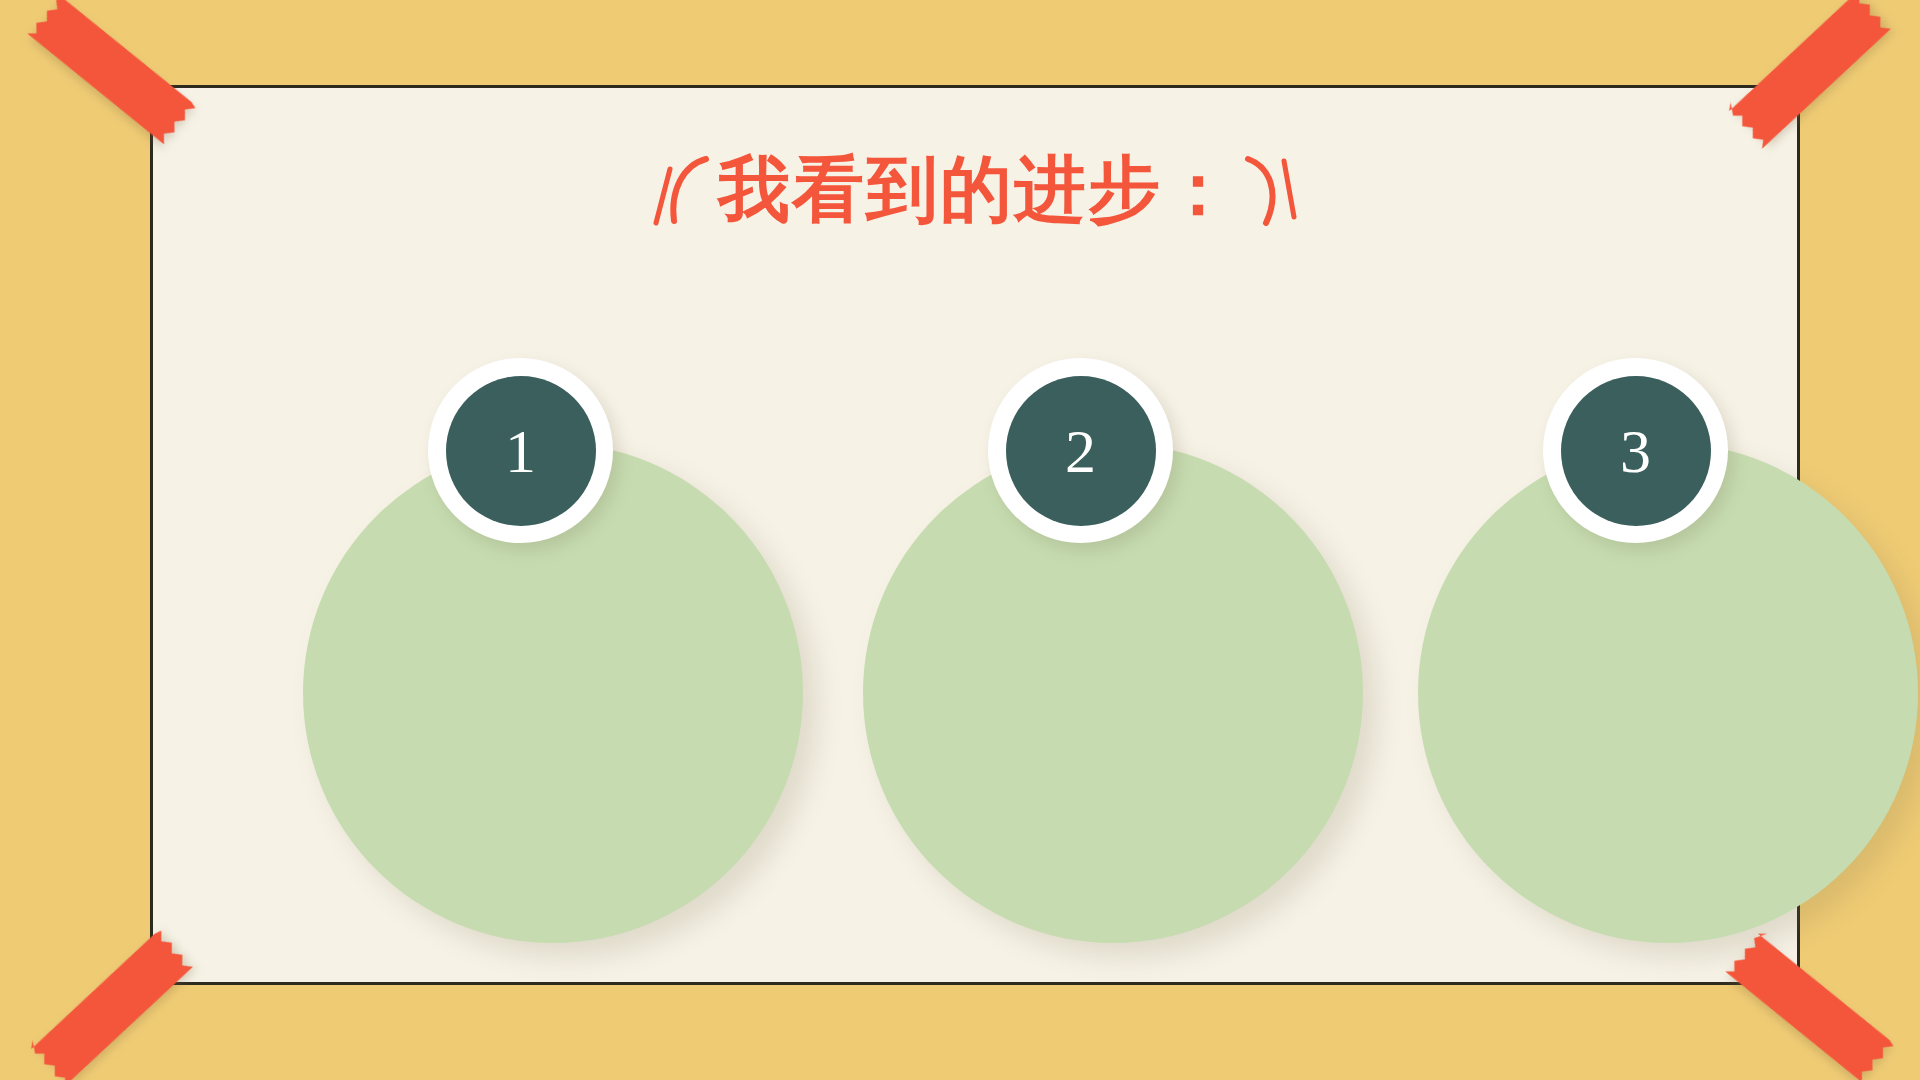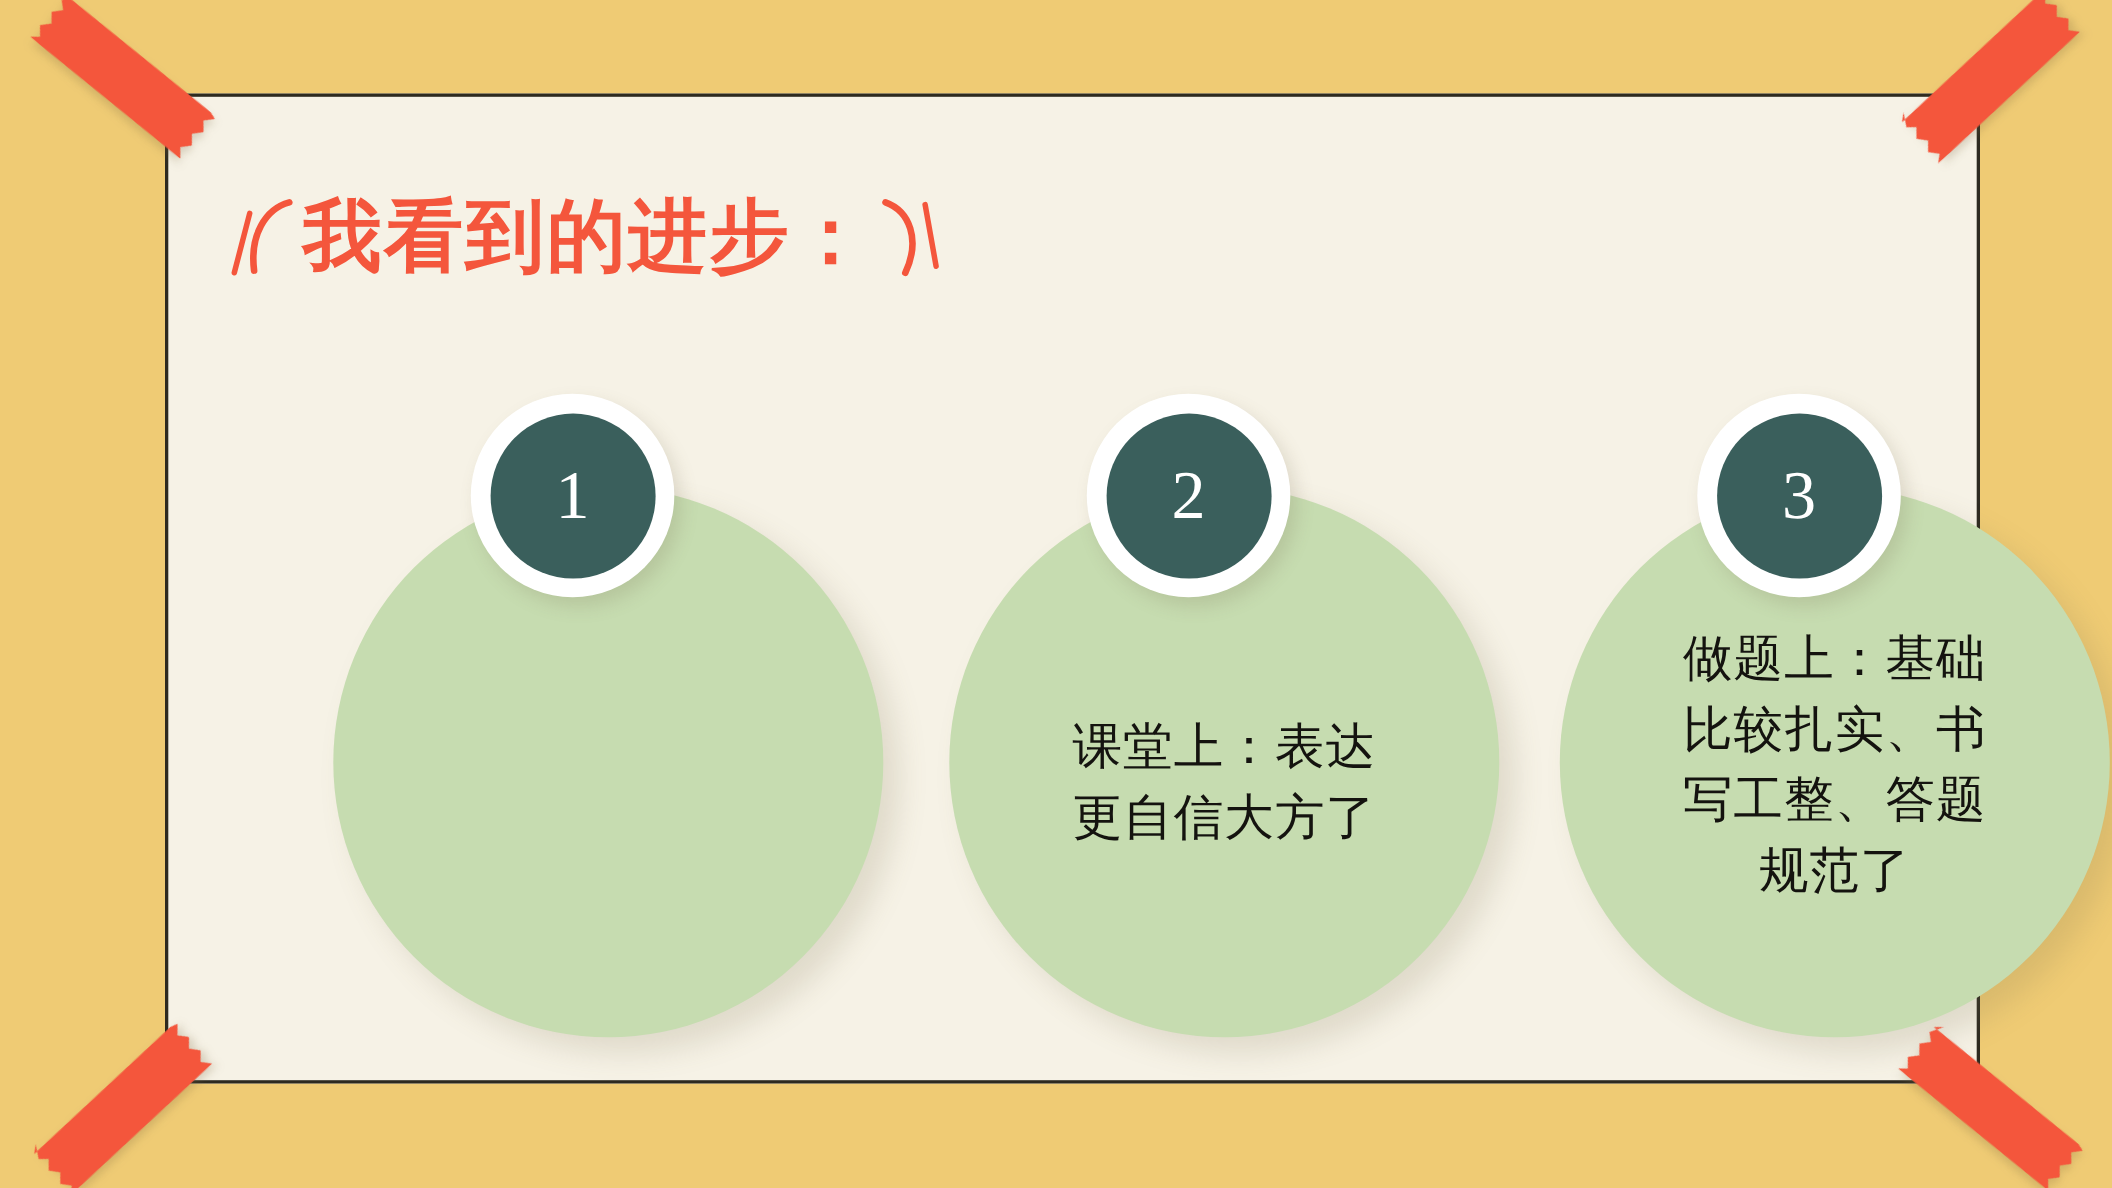--- a/index.html
+++ b/index.html
@@ -31,28 +31,27 @@
     height: 900px;
     background: #f6f2e6;
     border: 3px solid #2d2a20;
     box-sizing: border-box;
   }
 
   
   #title-block {
     position: absolute;
     left: 0;
-    top: 57px;
+    top: 32px;
     width: 100%;
     height: 140px;
     display: flex;
     align-items: center;
-    justify-content: flex-start;
+    justify-content: center;
     pointer-events: none;
-    margin-left: 44px;
   }
   #title-text {
     color: #f4563c;
     font-size: 72px;
     font-weight: 700;
     letter-spacing: 2px;
     line-height: 1;
     white-space: nowrap;
     font-family: "Liberation Serif", "DejaVu Serif", serif;
   }
@@ -188,35 +187,29 @@
         <div class="disc"></div>
         <div class="badge">
           <div class="badge-inner">
             <span class="badge-num">1</span>
           </div>
         </div>
       </div>
 
       <div class="item item-2">
         <div class="disc"></div>
-        <div class="caption caption-short">课堂上：表达
-更自信大方了</div>
         <div class="badge">
           <div class="badge-inner">
             <span class="badge-num">2</span>
           </div>
         </div>
       </div>
 
       <div class="item item-3">
         <div class="disc"></div>
-        <div class="caption caption-tall">做题上：基础
-比较扎实、书
-写工整、答题
-规范了</div>
         <div class="badge">
           <div class="badge-inner">
             <span class="badge-num">3</span>
           </div>
         </div>
       </div>
 
     </div>
   </div>
 

